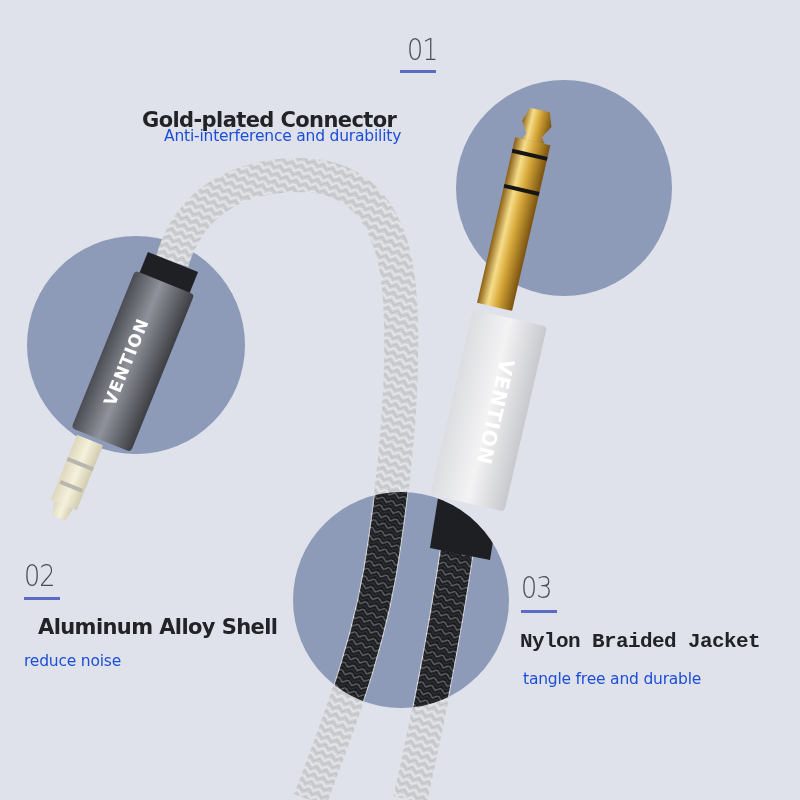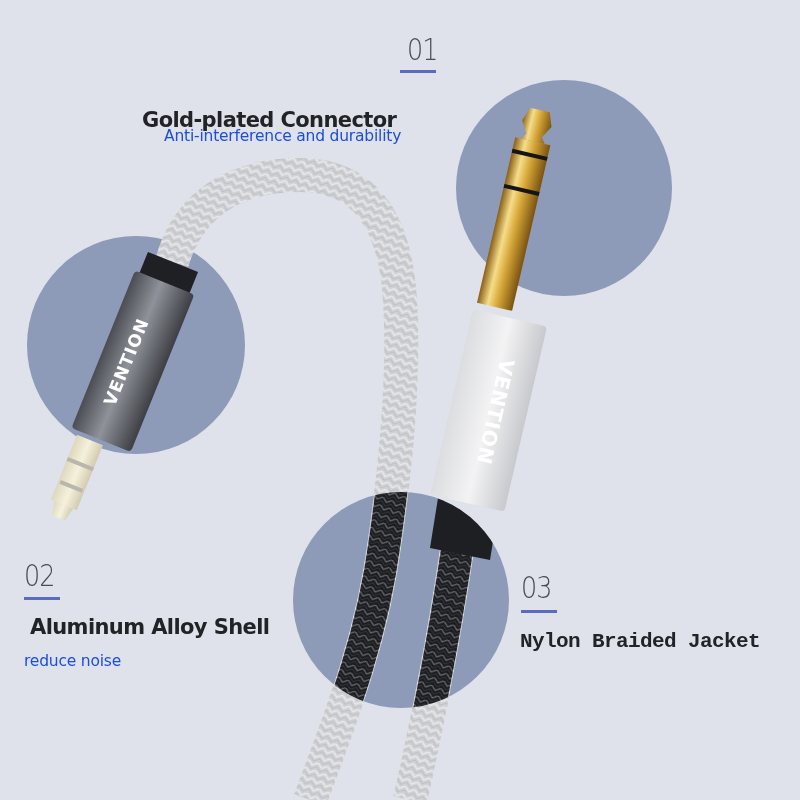--- a/index.html
+++ b/index.html
@@ -108,20 +108,21 @@
     </g>
   </svg>
 
   <div class="num" style="left:407px; top:34px;">01</div>
   <div class="uline" style="left:400px; top:70px; width:36px;"></div>
   <div class="title" style="left:142px; top:88px;margin-top:20px;">Gold-plated Connector</div>
   <div class="sub" style="left:164px; top:127px;">Anti-interference and durability</div>
 
   <div class="num" style="left:24px; top:560px;">02</div>
   <div class="uline" style="left:24px; top:597px; width:36px;"></div>
-  <div class="title" style="left:30px; top:615px;">Aluminum Alloy Shell</div>
+  <div class="title" style="left:38px; top:615px;">Aluminum Alloy Shell</div>
   <div class="sub" style="left:24px; top:652px;">reduce noise</div>
 
   <div class="num" style="left:521px; top:572px;">03</div>
   <div class="uline" style="left:521px; top:610px; width:36px;"></div>
   <div class="title" style="left:520px; top:630px;font-family:Liberation Mono, monospace;">Nylon Braided Jacket</div>
+  <div class="sub" style="left:523px; top:670px;">tangle free and durable</div>
 
 </div>
 
 </body></html>

